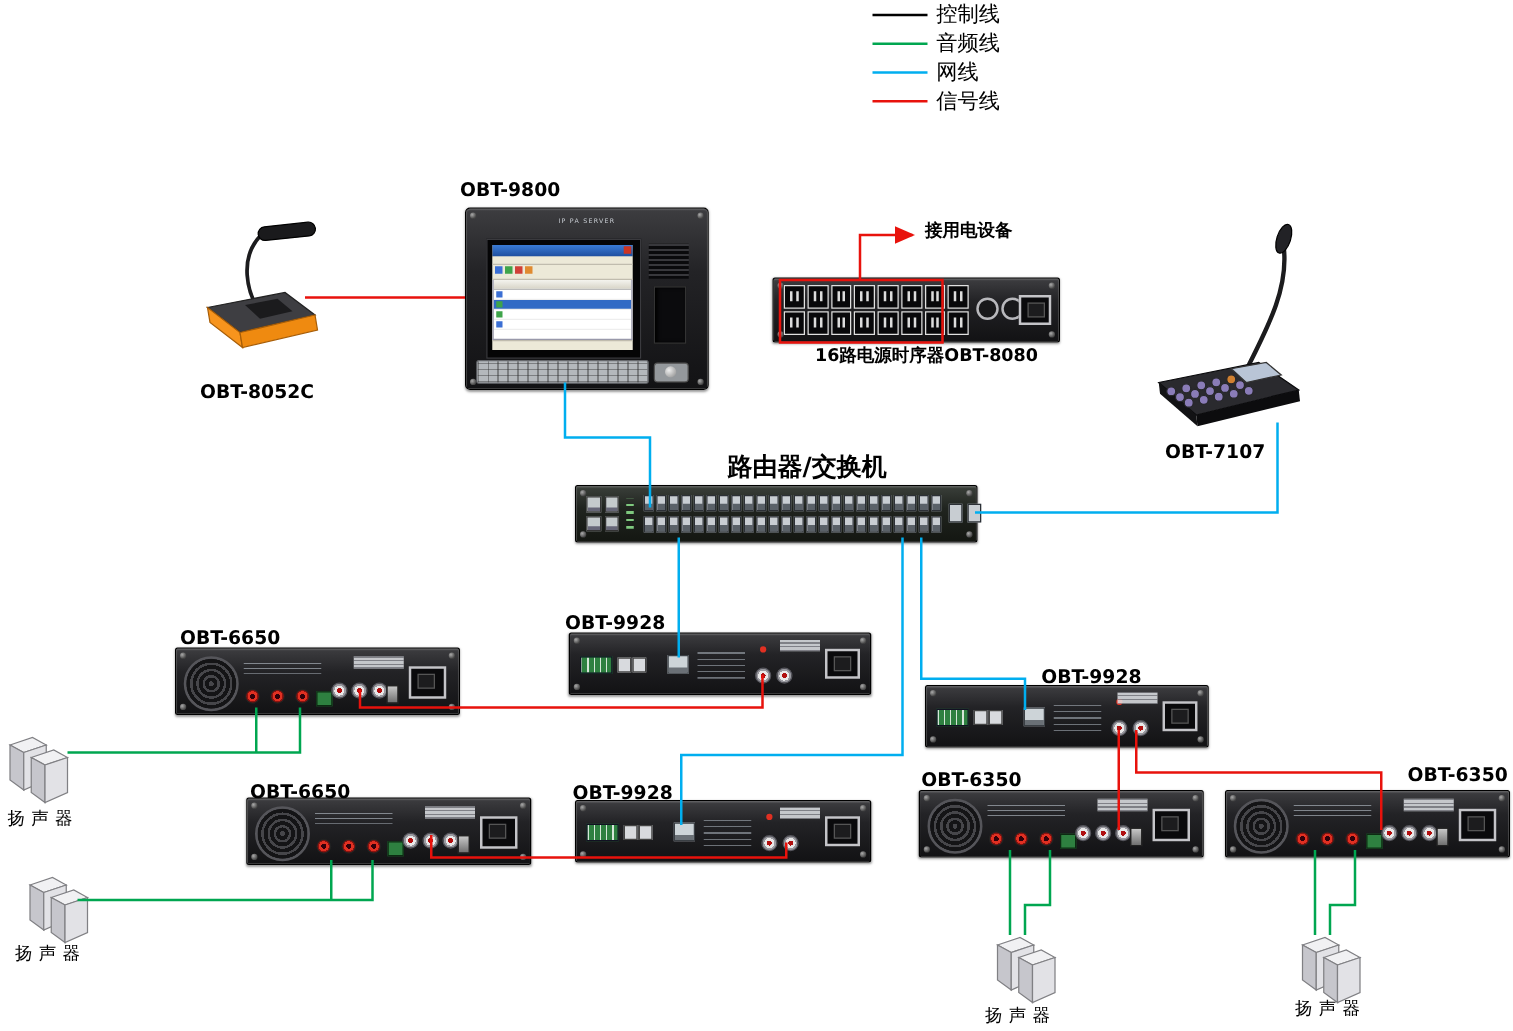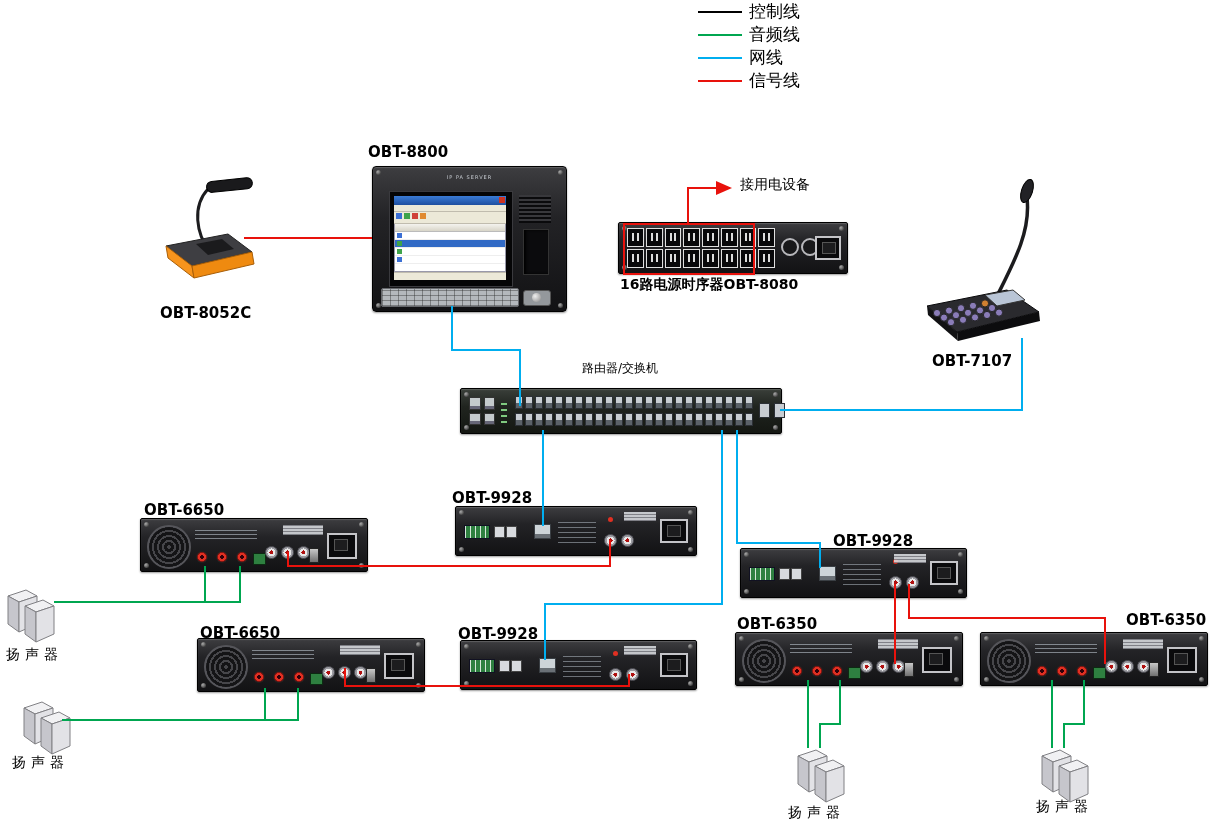--- a/index.html
+++ b/index.html
@@ -1,22 +1,22 @@
 <!DOCTYPE html>
 <html><head>
 <meta charset="utf-8">
 <style>
   html,body{margin:0;padding:0}
   body{position:relative;width:1210px;height:825px;background:#fff;overflow:hidden;
        font-family:"DejaVu Sans","Liberation Sans",sans-serif}
   .abs{position:absolute}
   
   .dev-label{position:absolute;z-index:20;font-size:15px;font-weight:bold;color:#000;white-space:nowrap}
-  .cn{font-weight:normal}
-  .f14{font-size:14px}.f16{font-size:12px}
+  .cn{font-weight:bold}
+  .f14{font-size:14px}.f16{font-size:20px}
   .spklabel{font-weight:normal;font-size:14px;letter-spacing:5px}
   
   #legend{position:absolute;left:698px;top:0;z-index:20}
   .lg-row{display:flex;align-items:center;height:23px}
   .lg-line{width:44px;height:2px;margin-right:7px;flex:0 0 44px}
   .lg-label{font-size:17px;color:#000}
   
   .rack{position:absolute;z-index:10;border:1px solid #000;border-radius:2px;
         background:linear-gradient(180deg,#3d3d40 0%,#232326 35%,#121214 100%);
         box-shadow:inset 0 1px 1px rgba(255,255,255,.18),0 1px 2px rgba(0,0,0,.4)}
@@ -129,23 +129,23 @@
     <div class="lg-row">
       <span class="lg-line" style="background: rgb(0, 174, 239);"></span>
       <span class="lg-label">网线</span>
     </div>
     <div class="lg-row">
       <span class="lg-line" style="background: rgb(232, 18, 12);"></span>
       <span class="lg-label">信号线</span>
     </div>
   </div>
 
-<div class="dev-label" style="left:368px;top:143px">OBT-8800</div>
+<div class="dev-label" style="left:368px;top:143px">OBT-9800</div>
 <div class="dev-label" style="left:160px;top:304px">OBT-8052C</div>
-<div class="dev-label f14" style="left:620px;top:276px">16路电源时序器OBT-8080</div>
+<div class="dev-label f14" style="left:652px;top:276px">16路电源时序器OBT-8080</div>
 <div class="dev-label cn f14" style="left:740px;top:176px">接用电设备</div>
 <div class="dev-label" style="left:932px;top:352px">OBT-7107</div>
 <div class="dev-label cn f16" style="left:582px;top:360px">路由器/交换机</div>
 <div class="dev-label" style="left:144px;top:501px">OBT-6650</div>
 <div class="dev-label" style="left:452px;top:489px">OBT-9928</div>
 <div class="dev-label" style="left:833px;top:532px">OBT-9928</div>
 <div class="dev-label" style="left:200px;top:624px">OBT-6650</div>
 <div class="dev-label" style="left:458px;top:625px">OBT-9928</div>
 <div class="dev-label" style="left:737px;top:615px">OBT-6350</div>
 <div class="dev-label" style="left:1126px;top:611px">OBT-6350</div>

